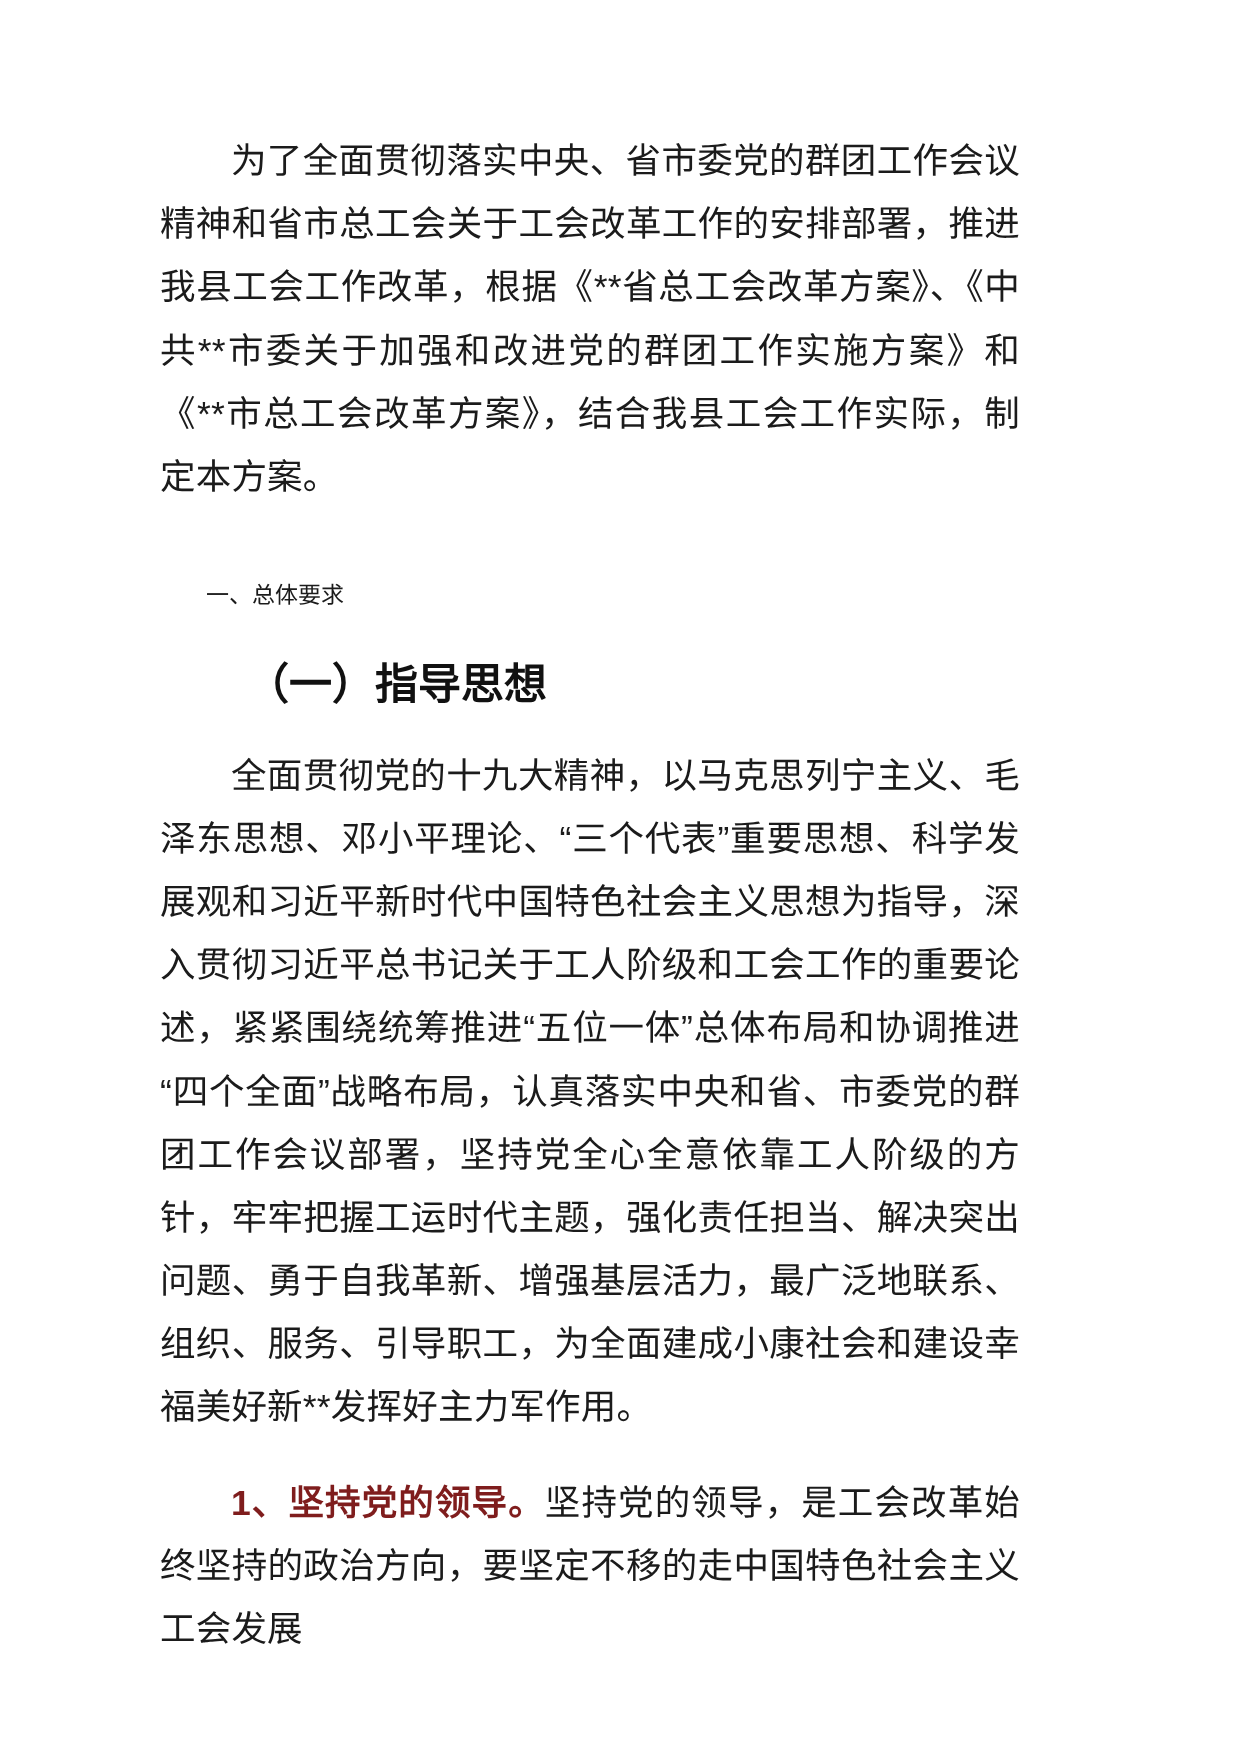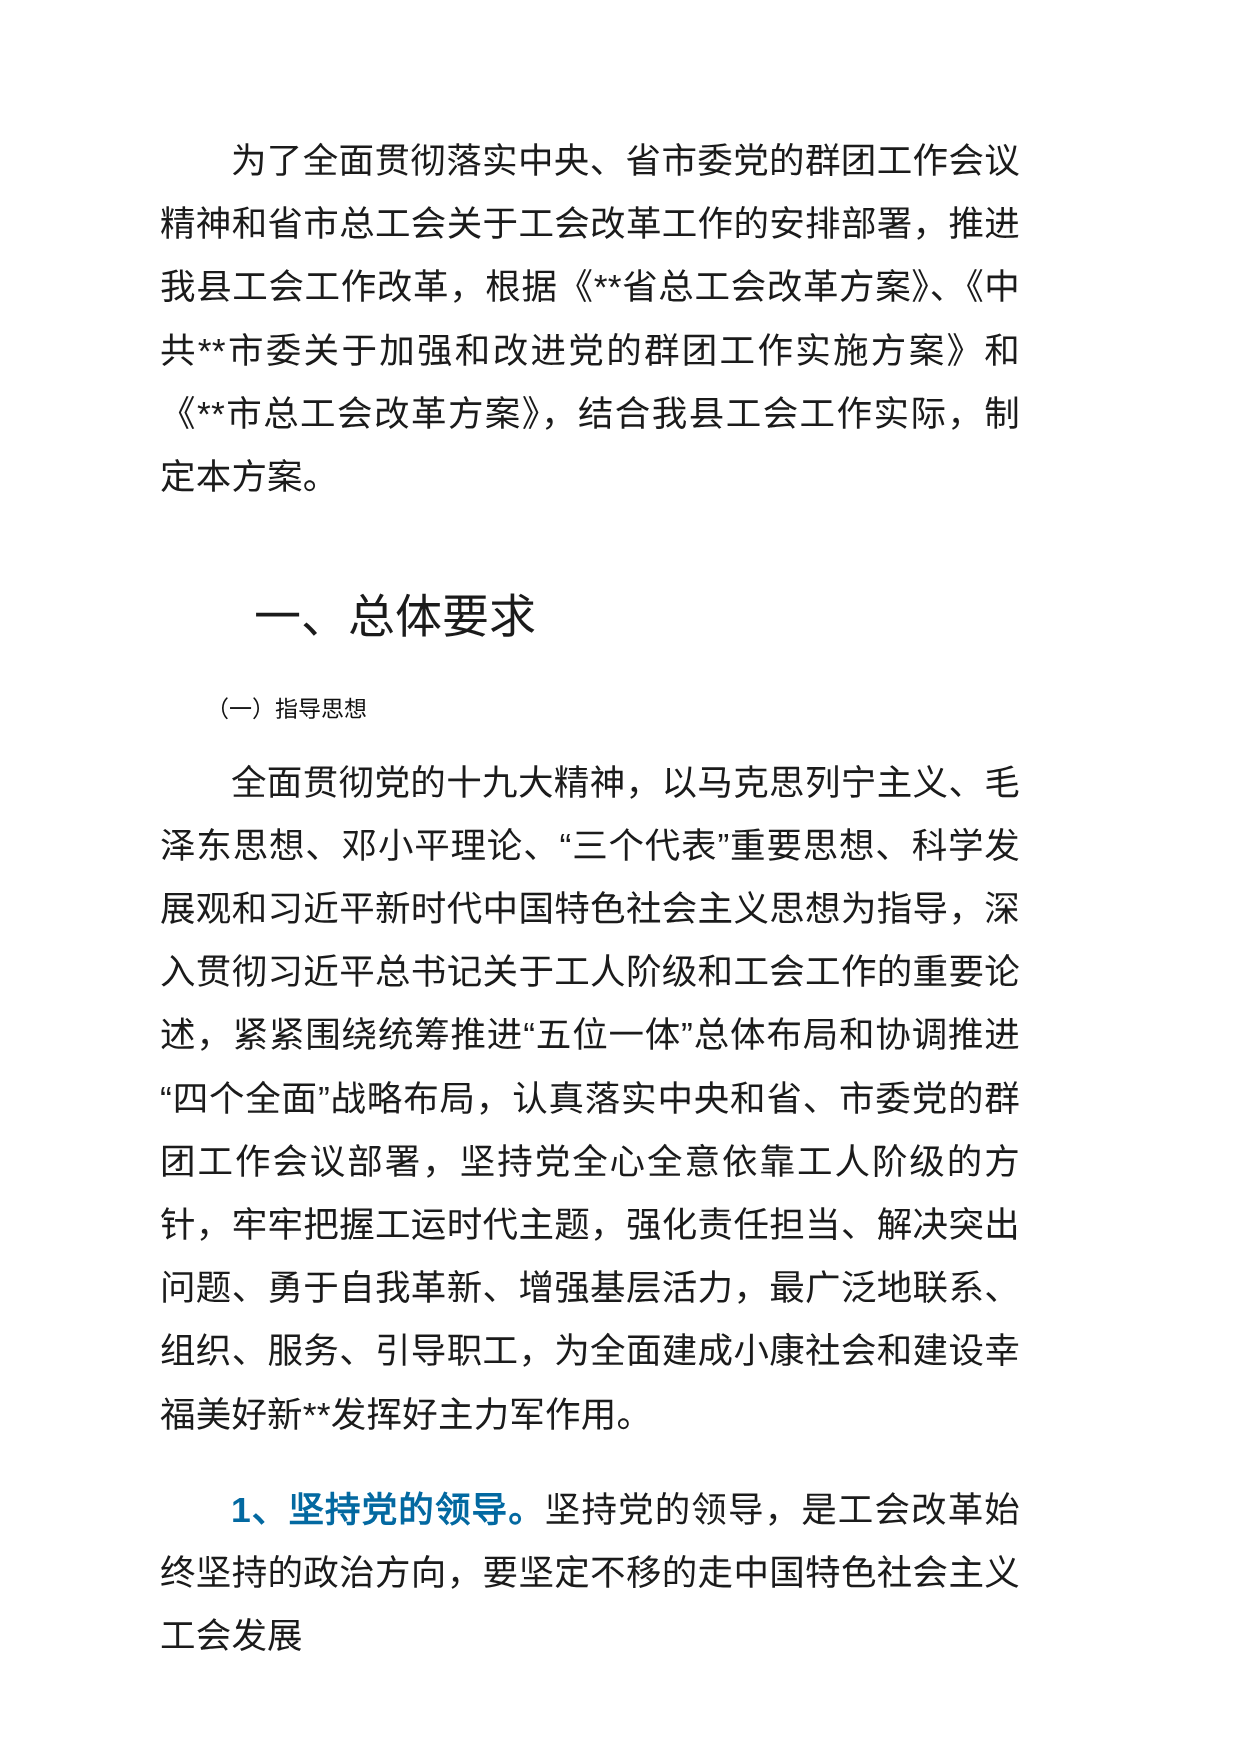--- a/index.html
+++ b/index.html
@@ -26,41 +26,41 @@
     text-align: justify;
     text-justify: inter-ideograph;
     margin: 0 0 6px 0;
     letter-spacing: 0.2px;
     color: #1b1b1b;
   }
   .indent2 {
     text-indent: 2em;
   }
   .heading1 {
-    font-size: 47px;
+    font-size: 23px;
     line-height: 1.78;
     margin: 34px 0 22px 0;
     text-indent: 2em;
     color: #1b1b1b;
     font-weight: 400;
   }
   .heading2 {
-    font-size: 23px;
+    font-size: 43px;
     line-height: 1.78;
     margin: 30px 0 22px 0;
     text-indent: 2em;
-    font-weight: 400;
+    font-weight: 700;
     color: #111111;
   }
   .spacer-lg {
     height: 26px;
   }
   .strong-lead {
     font-weight: 700;
-    color: #0369a1;
+    color: #7f1d1d;
   }
   p.para.tight {
     margin-bottom: 0;
   }
 </style>
 </head>
 <body>
 
 <div class="page">
 

